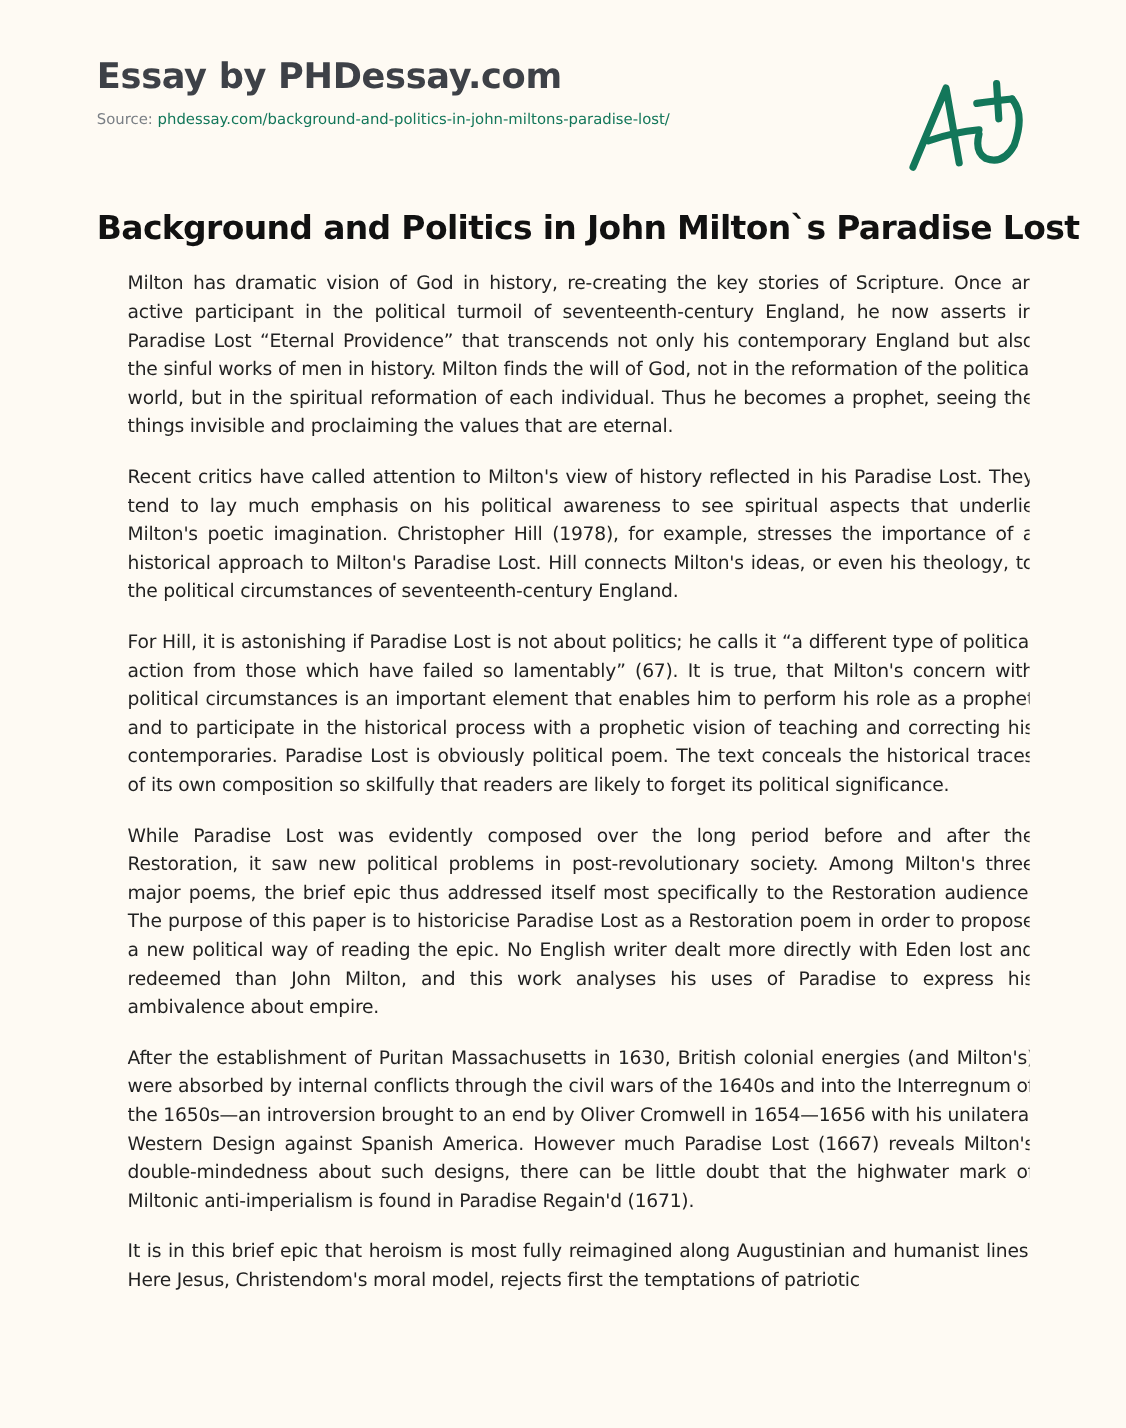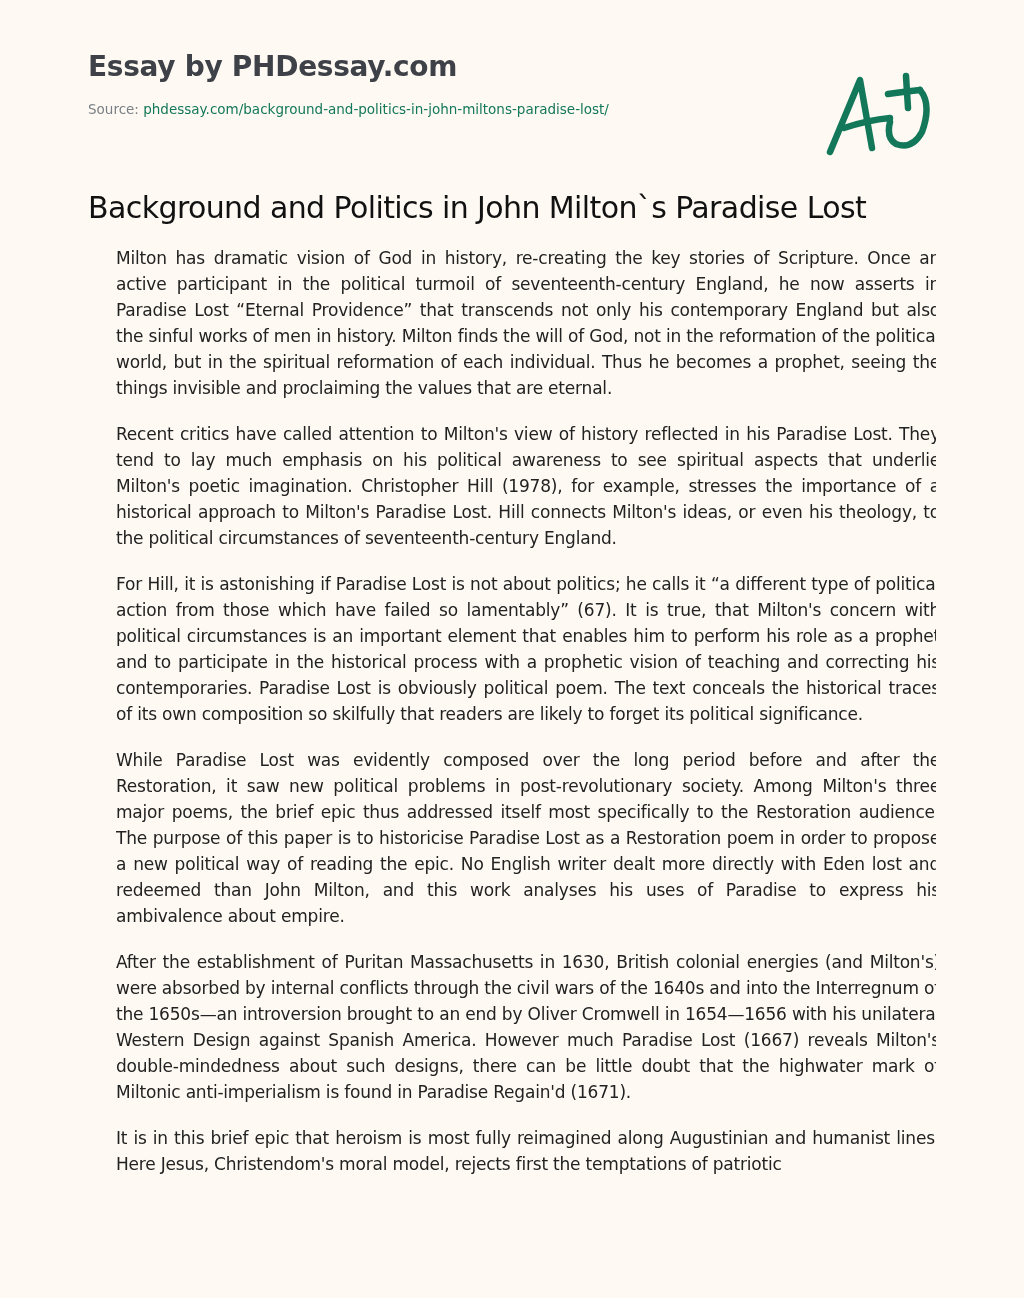--- a/index.html
+++ b/index.html
@@ -10,21 +10,21 @@
       position: relative;
       overflow: hidden;
       font-family: "DejaVu Sans", sans-serif;
       color: #222222;
     }
     .site-title {
       position: absolute;
       left: 88px;
       top: 50px;
       margin: 0;
-      font-size: 28px;
+      font-size: 32px;
       font-weight: bold;
       color: #3e4147;
       letter-spacing: -0.3px;
     }
     .source {
       position: absolute;
       left: 88px;
       top: 101px;
       font-size: 13.5px;
       color: #7a7f85;
@@ -41,21 +41,21 @@
       top: 64px;
       width: 112px;
       height: 100px;
     }
     .essay-title {
       position: absolute;
       left: 88px;
       top: 190px;
       margin: 0;
       font-size: 30px;
-      font-weight: normal;
+      font-weight: bold;
       color: #111111;
       letter-spacing: -0.6px;
       white-space: nowrap;
     }
     .body-clip {
       position: absolute;
       left: 116px;
       top: 245px;
       width: 820px;
       height: 1006px;

